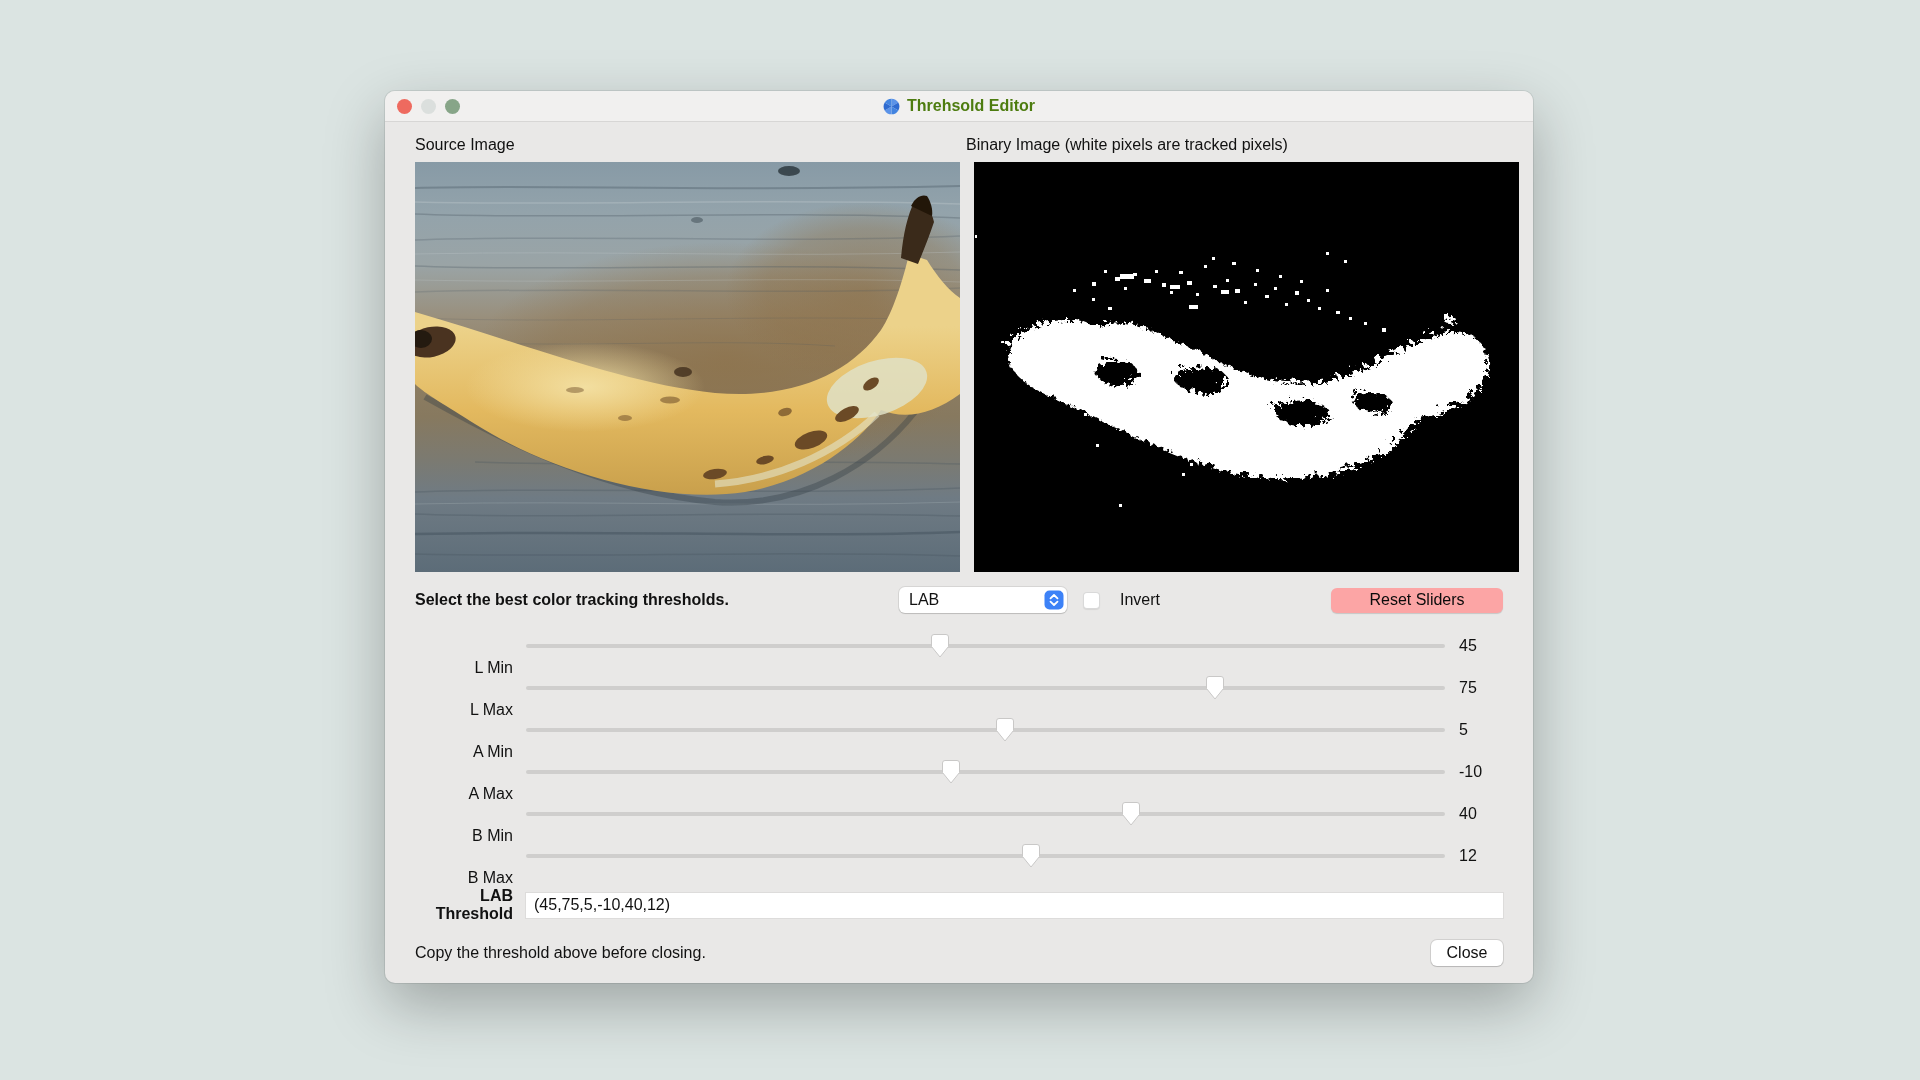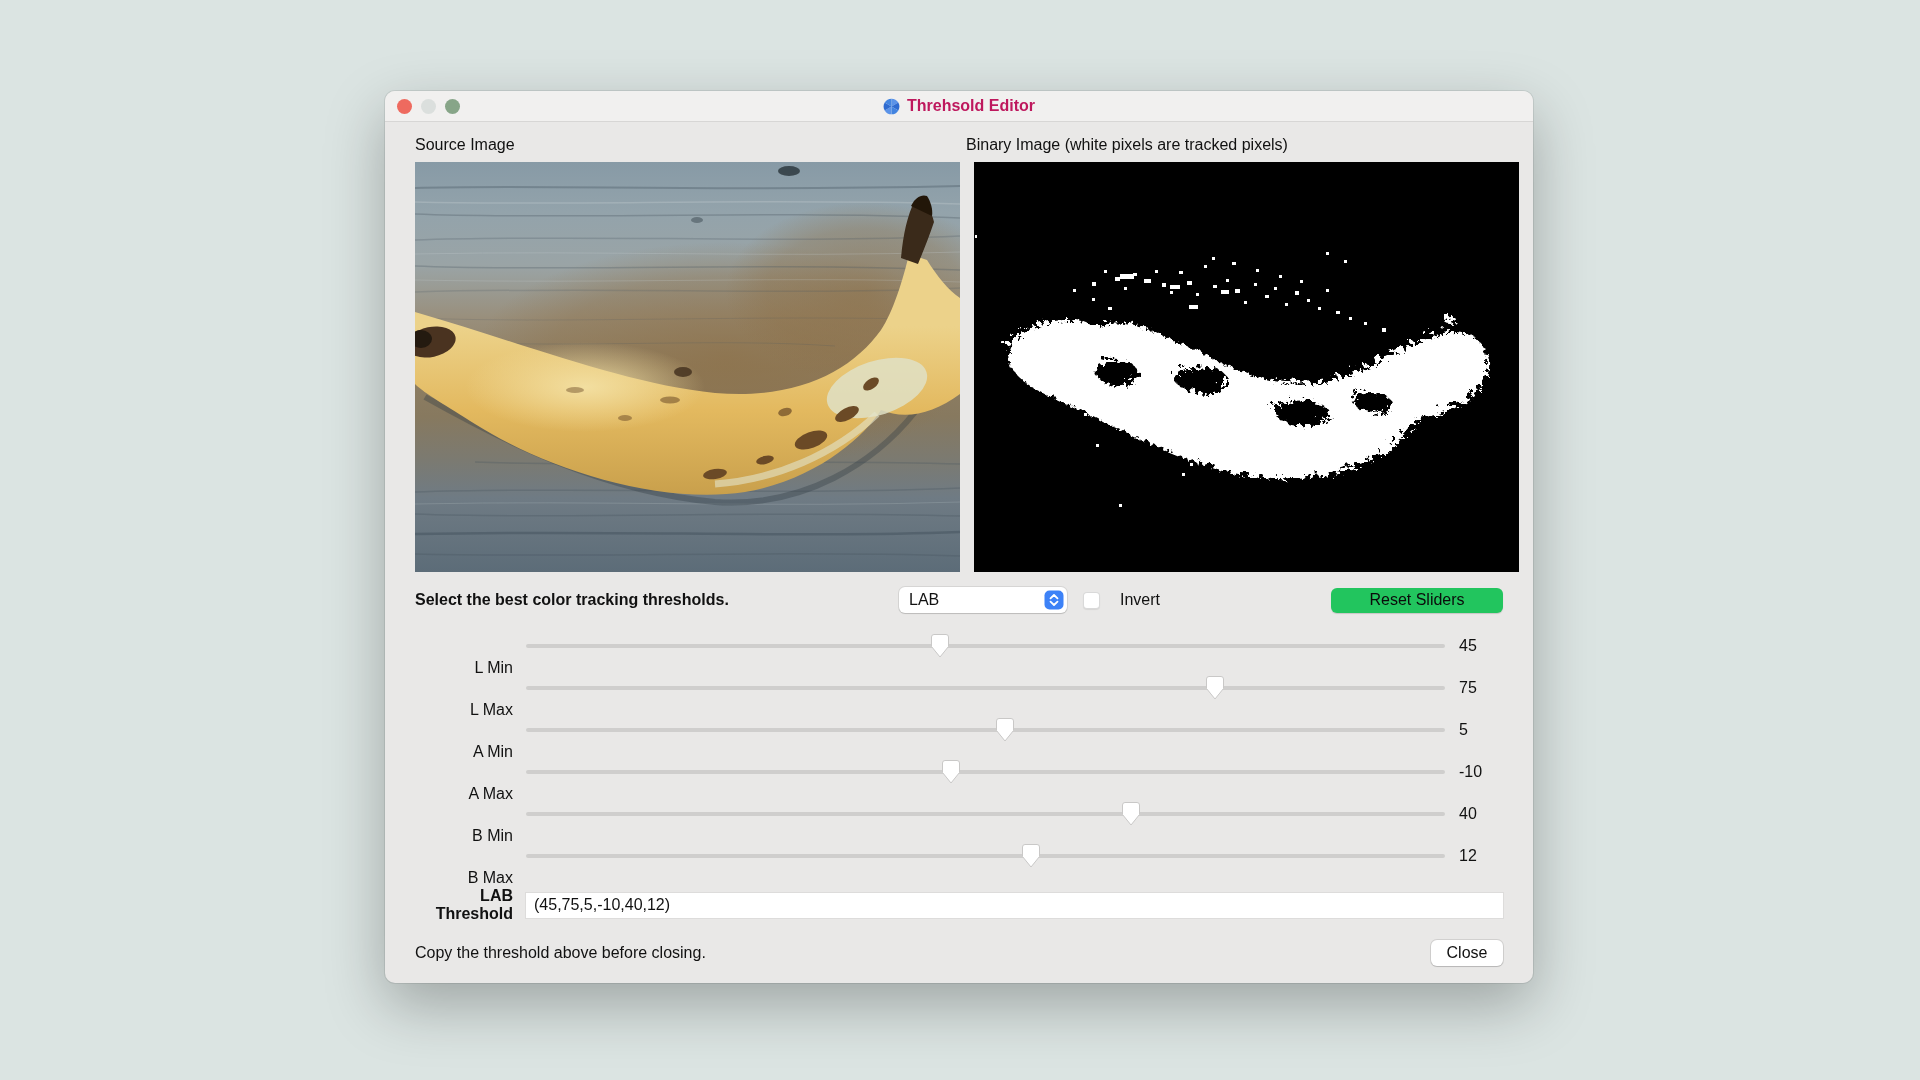--- a/index.html
+++ b/index.html
@@ -17,21 +17,21 @@
     box-shadow:0 22px 60px rgba(0,0,0,.28), 0 0 0 1px rgba(0,0,0,.08);
     overflow:hidden;
   }
   .titlebar {
     height:31px; background:#f1f0ef; border-bottom:1px solid #d7d6d5;
     display:flex; align-items:center; justify-content:center; position:relative;
   }
   .traffic { position:absolute; left:12px; top:8px; display:flex; gap:9px; }
   .light { width:15px; height:15px; border-radius:50%; }
   .title-wrap { display:flex; align-items:center; gap:7px; }
-  .title-text { font-size:16px; font-weight:bold; color:#be185d; }
+  .title-text { font-size:16px; font-weight:bold; color:#4d7c0f; }
   .content { padding:0 30px; }
   .panel-labels { display:flex; gap:14px; margin-top:14px; margin-bottom:8px; }
   .panel-label { width:545px; font-size:16px; color:#111; }
   .images-row { display:flex; gap:14px; }
   .img-box { width:545px; height:410px; flex:none; }
   .img-box svg { display:block; }
   .band {
     margin-top:15px; display:flex; align-items:center;
   }
   .instruction { flex:1; font-size:16px; font-weight:bold; }
@@ -42,21 +42,21 @@
     display:flex; align-items:center; padding:0 3px 0 10px; cursor:default;
   }
   .popup-text { flex:1; font-size:16px; }
   .checkbox-wrap { display:flex; align-items:center; gap:20px; margin-left:16px; }
   .checkbox {
     width:17px; height:17px; background:#fff; border-radius:4px;
     box-shadow:0 0 0 1px rgba(0,0,0,.15) inset, 0 1px 1px rgba(0,0,0,.08);
   }
   .checkbox-label { font-size:16px; }
   .reset-btn {
-    margin-left:auto; width:172px; height:25px; background:#22c55e;
+    margin-left:auto; width:172px; height:25px; background:#fca5a5;
     border:none; border-radius:6px; font-size:16px; color:#0b0b0b;
     font-family:inherit; box-shadow:0 1px 1px rgba(0,0,0,.15);
   }
   .sliders { margin-top:12px; }
   .slider-row { display:flex; align-items:center; height:42px; }
   .slider-label { width:98px; text-align:right; font-size:16px; flex:none;margin-top:44px; }
   .slider-track-area { flex:1; position:relative; height:26px; margin:0 14px 0 13px; }
   .slider-track {
     position:absolute; left:0; right:0; top:11px; height:4px;
     background:#cfcecd; border-radius:2px;

